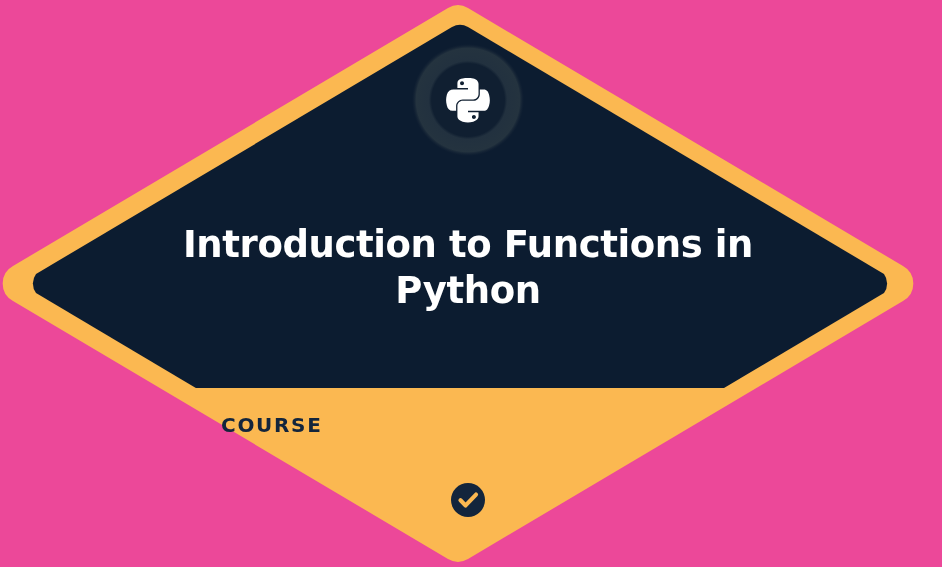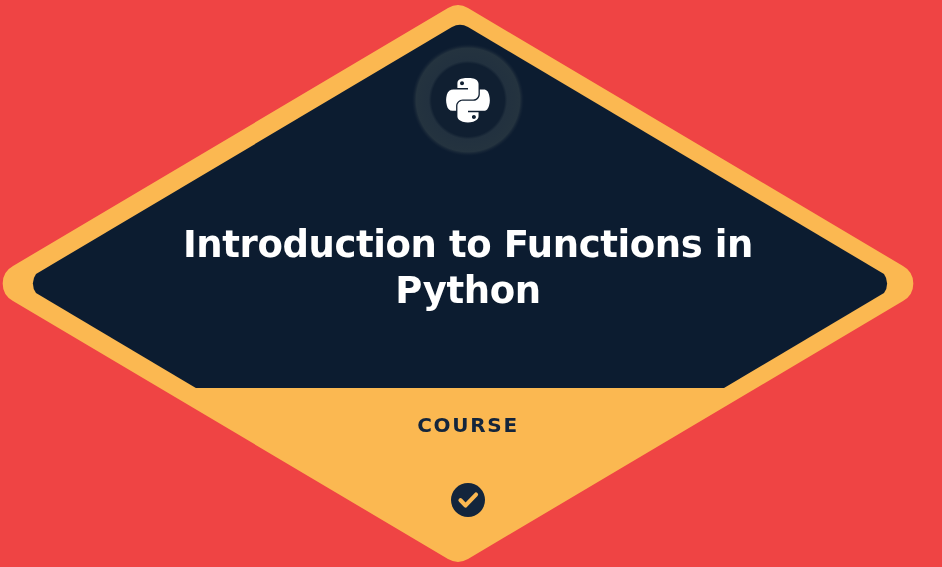--- a/index.html
+++ b/index.html
@@ -11,21 +11,21 @@
     width: 942px;
     height: 567px;
     overflow: hidden;
     font-family: "DejaVu Sans", "Liberation Sans", sans-serif;
   }
 
   #badge-canvas {
     position: relative;
     width: 942px;
     height: 567px;
-    background: #ef4444;
+    background: #ec4899;
   }
 
   #badge-svg {
     position: absolute;
     left: 0;
     top: 0;
     width: 942px;
     height: 567px;
     display: block;
   }
@@ -53,21 +53,20 @@
     line-height: 46px;
     letter-spacing: -0.4px;
     white-space: pre-line;
   }
 
   #status-block {
     position: absolute;
     left: 221px;
     top: 408px;
     width: 494px;
-    text-align: center;
   }
 
   .status-line {
     color: #13253C;
     font-family: "DejaVu Sans", "Liberation Sans", sans-serif;
     font-weight: bold;
     font-size: 20px;
     line-height: 35px;
     letter-spacing: 1.7px;
   }

